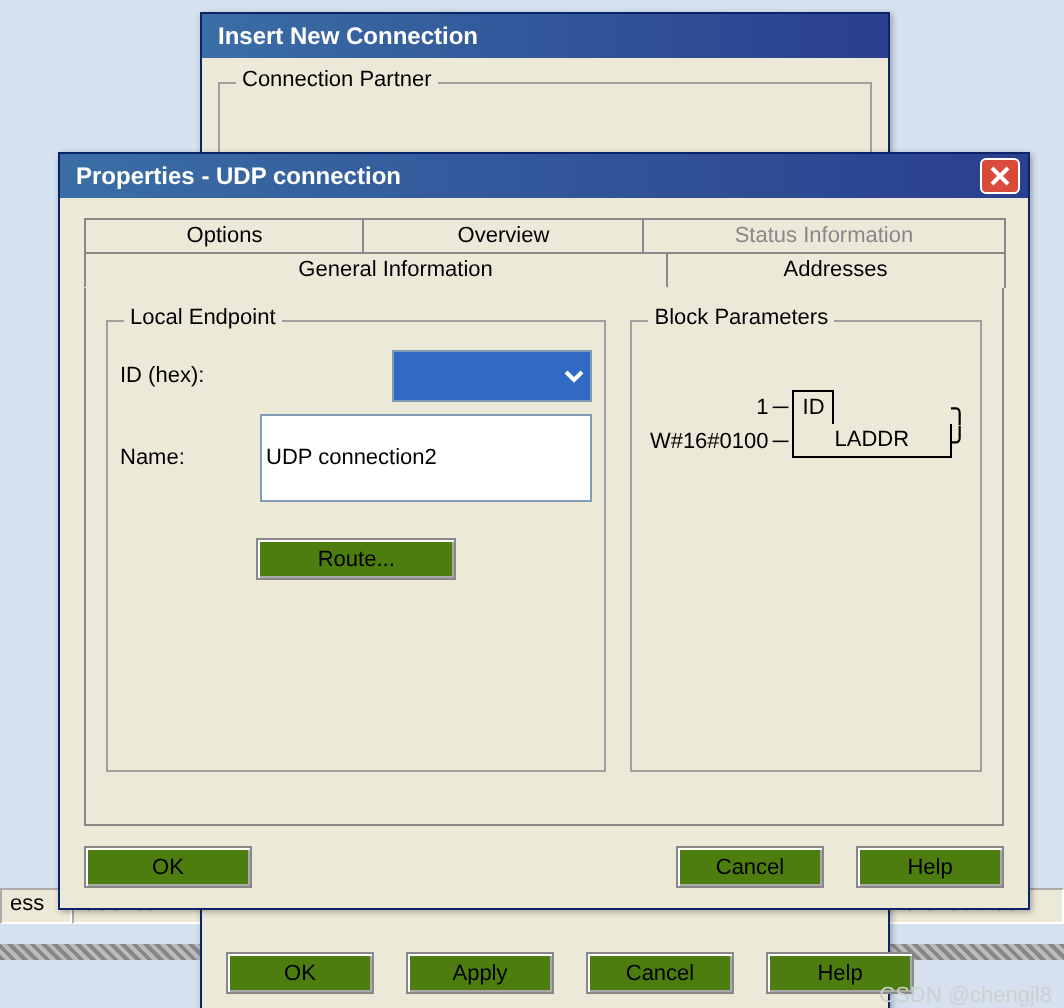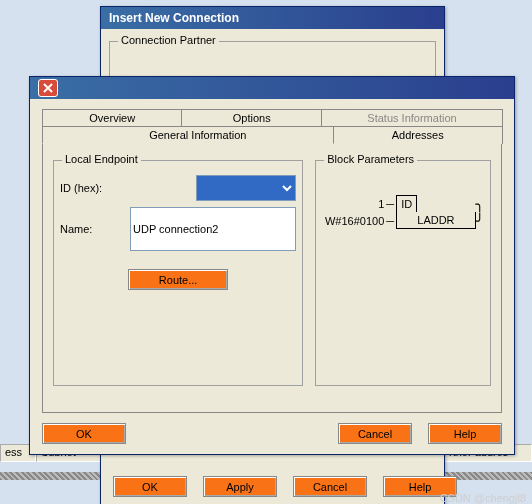--- a/index.html
+++ b/index.html
@@ -93,21 +93,21 @@
     padding: 12px 2px;
     background: #fff;
   }
   select.idsel {
     background: #316ac5;
     color: #fff;
     width: 100px;
   }
   .btn {
     font: inherit;
-    background: #f97316;
+    background: #4d7c0f;
     border: 1px solid #888;
     box-shadow: inset 1px 1px #fff, inset -1px -1px #aaa;
     height: 21px;
     min-width: 74px;
     cursor: pointer;
     text-align: center;
     padding: 0 4px;
   }
   .button-row {
     display:flex;
@@ -171,32 +171,33 @@
       <button class="btn">OK</button>
       <button class="btn">Apply</button>
       <button class="btn">Cancel</button>
       <button class="btn">Help</button>
     </div>
   </div>
 </div>
 
 <div class="win" style="left:29px; top:76px; width:484px; height:377px;">
   <div class="titlebar">
+    <span>Properties - UDP connection</span>
     <span class="close">
       <svg width="10" height="10" viewBox="0 0 10 10">
           <path d="M1 1 L9 9 M9 1 L1 9" stroke="#fff" stroke-width="2"></path>
         </svg>
     </span>
   </div>
   <div class="win-body">
 
     <div style="margin:4px 6px 0 6px;">
       <div class="tabs-row">
+        <div class="tab">Options</div>
         <div class="tab">Overview</div>
-        <div class="tab">Options</div>
         <div class="tab disabled" style="flex:1.3">Status Information</div>
       </div>
       <div class="tabs-row">
         <div class="tab active" style="flex:1.6">General Information</div>
         <div class="tab">Addresses</div>
       </div>
       <div class="tabpanel">
         <div style="display:flex; gap:8px;">
 
           <div class="groupbox" style="flex:1.6; height:210px;">

